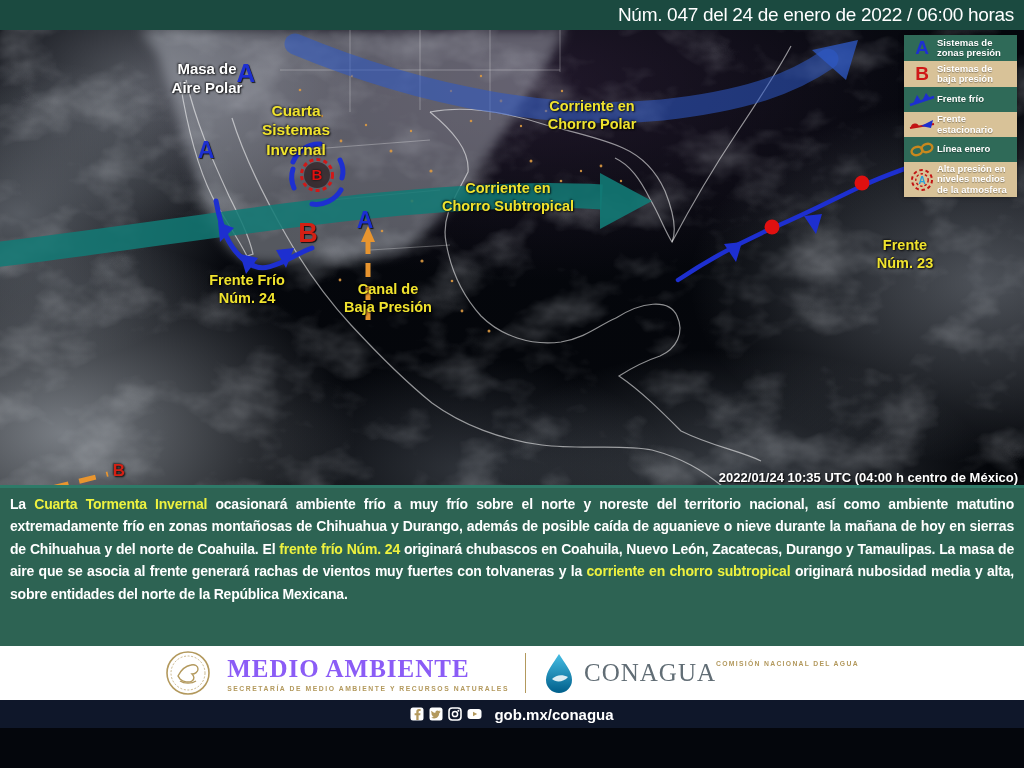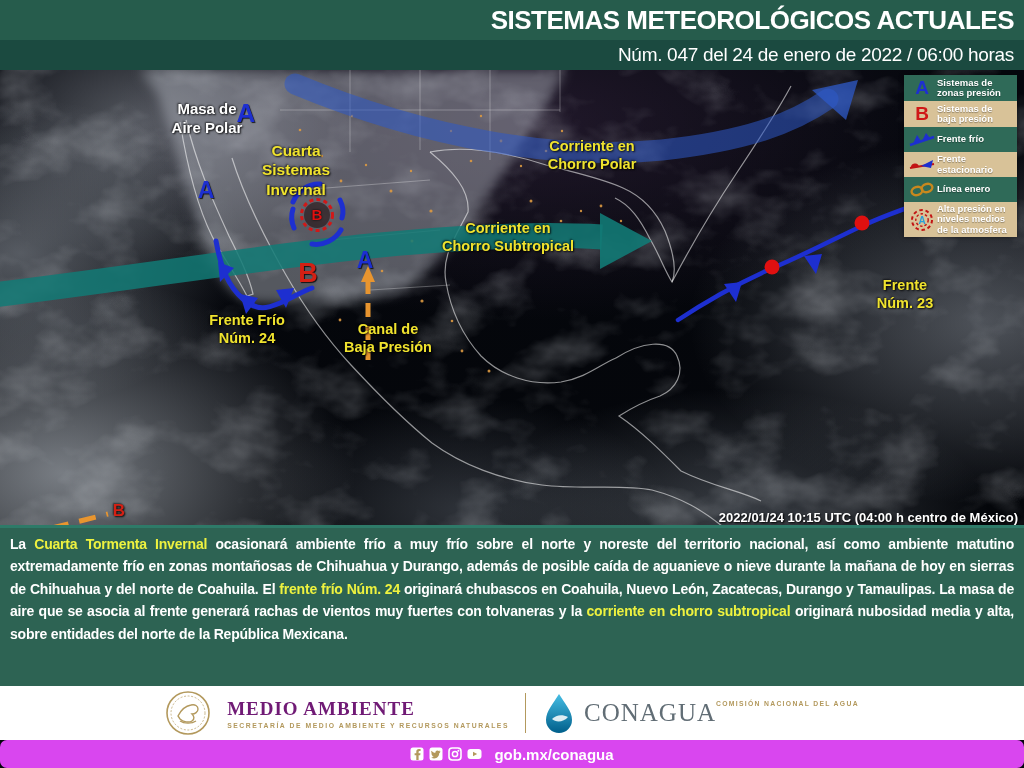--- a/index.html
+++ b/index.html
@@ -50,40 +50,37 @@
 
   
   .desc { width:1024px; height:158px; background:#2d6353; padding:5px 10px 0 10px; }
   .desc p { color:#fff; font-size:14px; font-weight:700; letter-spacing:-0.2px; line-height:22.4px; text-align:justify; }
   .desc .hl { color:#eef23f; }
 
   
   .footer { width:1024px; height:54px; background:#fff; display:flex; align-items:center; justify-content:center; gap:16px; }
   .seal { width:46px; height:46px; }
   .semarnat { display:flex; flex-direction:column; }
-  .semarnat-name { font-family:"Liberation Serif", serif; color:#701a75; font-size:19px; font-weight:700; letter-spacing:1px; }
+  .semarnat-name { font-family:"Liberation Serif", serif; color:#8b5cf6; font-size:25px; font-weight:700; letter-spacing:1px; }
   .semarnat-sub { color:#b3995d; font-size:6.8px; font-weight:700; letter-spacing:1.55px; margin-top:2px; }
   .logo-divider { width:1px; height:40px; background:#b3995d; }
   .conagua { display:flex; align-items:center; gap:8px; }
   .conagua-text { display:flex; flex-direction:row; }
   .conagua-name { font-family:"Liberation Serif", serif; color:#616d75; font-size:25px; letter-spacing:1px; }
   .conagua-sub { color:#b3995d; font-size:6.8px; font-weight:700; letter-spacing:1.3px; margin-top:1px; }
 
-  .goldbar { width:1024px; height:28px; background:#d946ef; display:flex; align-items:center; justify-content:center; gap:6px;border-radius:7px; }
+  .goldbar { width:1024px; height:28px; background:#0f172a; display:flex; align-items:center; justify-content:center; gap:6px; }
   .soc { display:flex; gap:5px; margin-right:6px; }
   .soc svg { display:block; }
   .gob-url { color:#fff; font-size:15px; font-weight:700; }
 </style>
 </head>
 <body>
 <div class="page">
 
-  <div class="hdr">
-    <div class="hdr-title">SISTEMAS METEOROLÓGICOS ACTUALES</div>
-  </div>
   <div class="subhdr">
     <div class="subhdr-text">Núm. 047 del 24 de enero de 2022 / 06:00 horas</div>
   </div>
 
   <div class="map">
     <svg class="map-art" width="1024" height="458" viewBox="0 0 1024 458">
       <defs>
         <filter id="cloudTex" x="0" y="0" width="100%" height="100%">
           <feTurbulence type="fractalNoise" baseFrequency="0.014 0.02" numOctaves="4" seed="11" result="n"></feTurbulence>
           <feColorMatrix in="n" type="matrix" values="0 0 0 0 0.86  0 0 0 0 0.89  0 0 0 0 0.93  1.3 0 0 0 -0.62"></feColorMatrix>
@@ -203,21 +200,21 @@
     <div class="map-label lbl-yellow" style="left:388px; top:268px;">Canal de
 Baja Presión</div>
     <div class="map-label lbl-yellow" style="left:865px; top:224px;margin-left:40px;">Frente
 Núm. 23</div>
     <div class="map-label lbl-A" style="left:246px; top:43px;">A</div>
     <div class="map-label lbl-A" style="left:206px; top:120px; font-size:23px;">A</div>
     <div class="map-label lbl-A" style="left:365px; top:190px; font-size:23px;">A</div>
     <div class="map-label lbl-B" style="left:308px; top:204px;">B</div>
     <div class="map-label lbl-storm-b" style="left:317px; top:145px;">B</div>
     <div class="map-label lbl-B-small" style="left:119px; top:441px;">B</div>
-    <div class="timestamp">2022/01/24  10:15 UTC (04:00 h centro de México)</div>
+    <div class="timestamp">2022/01/24  10:35 UTC (04:00 h centro de México)</div>
 
     <div class="legend">
       <div class="leg-row green">
         <span class="leg-sym leg-A">A</span>
         <span class="leg-txt">Sistemas de zonas presión</span>
       </div>
       <div class="leg-row tan">
         <span class="leg-sym leg-B">B</span>
         <span class="leg-txt">Sistemas de baja presión</span>
       </div>

